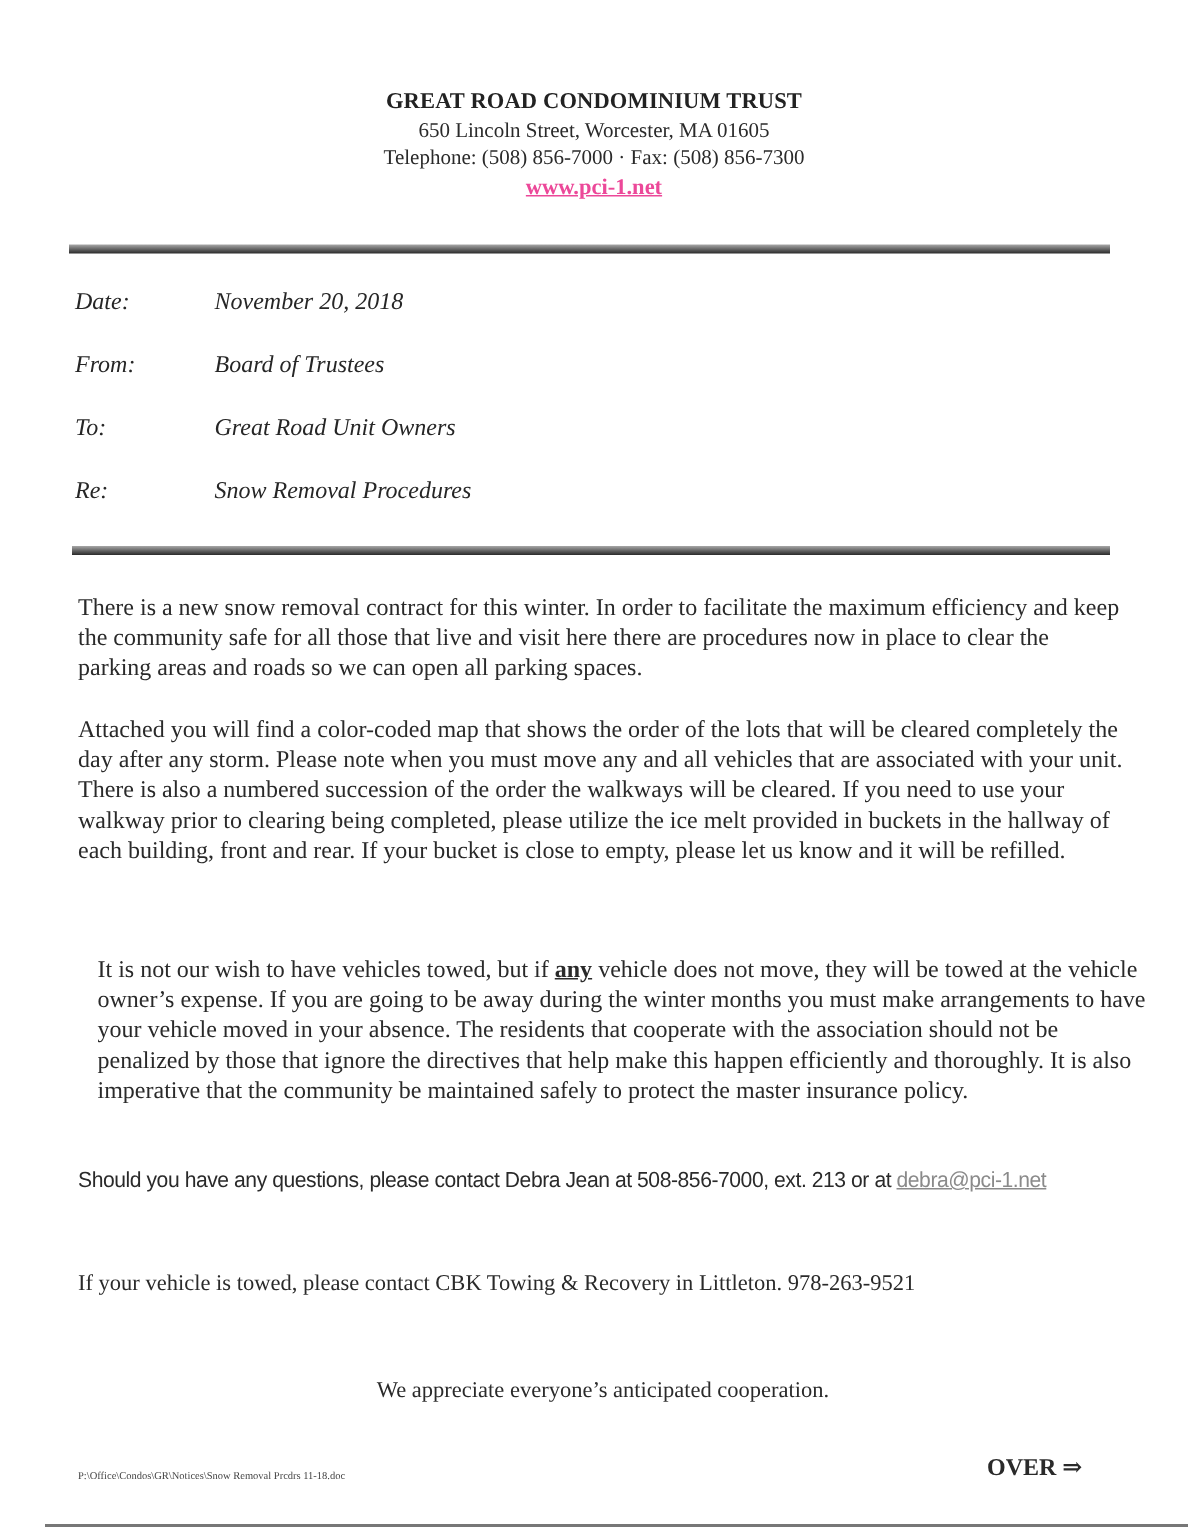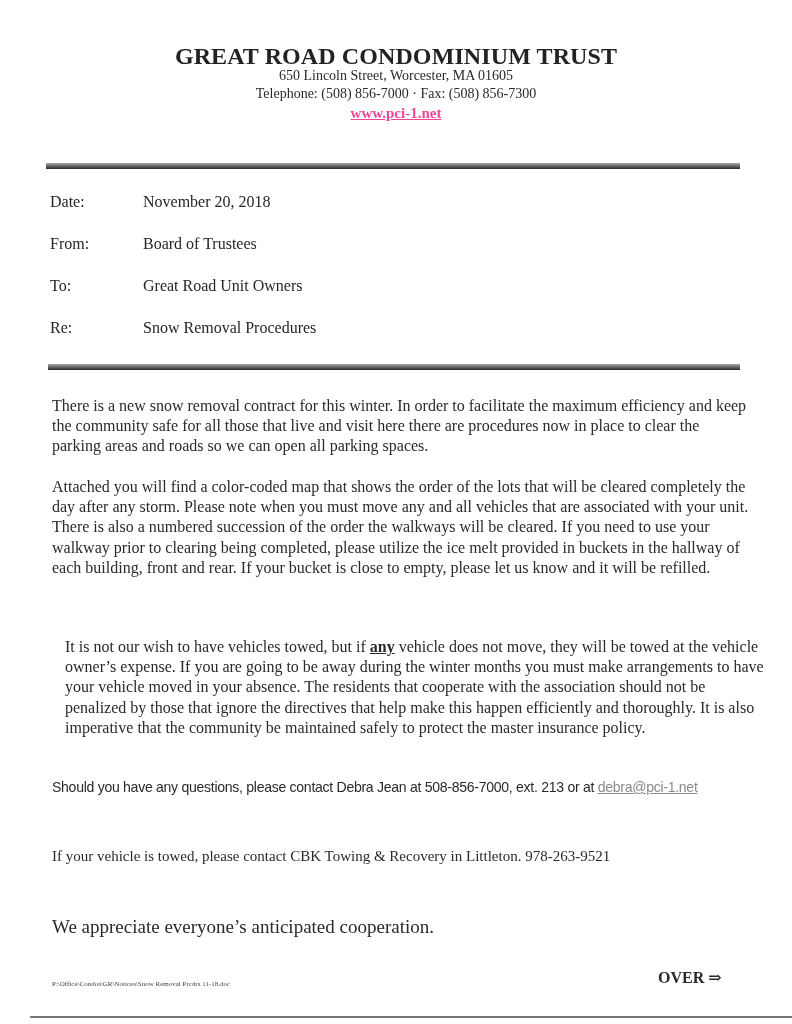--- a/index.html
+++ b/index.html
@@ -1,36 +1,36 @@
 <!DOCTYPE html>
 <html><head>
 <meta charset="utf-8">
 <style>
   html, body { margin: 0; padding: 0; background: #ffffff; }
   body { width: 792px; height: 1024px; position: relative; overflow: hidden; font-family: "Liberation Serif", "DejaVu Serif", serif; color: #262626; }
   .letterhead { position: absolute; top: 45px; left: 0; width: 792px; text-align: center; }
-  .lh-title { font-weight: bold; font-size: 24px; line-height: 22px; letter-spacing: 0.1px; color: #222; }
+  .lh-title { font-weight: bold; font-size: 15px; line-height: 22px; letter-spacing: 0.1px; color: #222; margin-top: 12px; }
   .lh-line { font-size: 14px; line-height: 18px; color: #2a2a2a; }
   .lh-web { font-size: 15px; line-height: 20px; font-weight: bold; color: #ec4899; text-decoration: underline; margin-top: 0; display: inline-block; }
   .rule { position: absolute; height: 6px; background: linear-gradient(#a8a8a8, #5a5a5a 60%, #2a2a2a); }
   .rule-top { top: 163px; left: 46px; width: 694px; }
   .rule-mid { top: 364px; left: 48px; width: 692px; }
   .rule-bottom { top: 1016px; left: 30px; width: 762px; height: 2px; background: #777; }
-  .memo { position: absolute; left: 50px; top: 191px; }
+  .memo { position: absolute; left: 50px; top: 191px; font-style: italic; }
   .memo-row { display: flex; height: 42px; font-size: 16px; line-height: 22px; }
   .memo-label { width: 93px; }
   .memo-value { }
   .para { position: absolute; left: 52px; width: 700px; font-size: 16px; line-height: 20.2px; color: #2a2a2a; margin: 0; }
   .p1 { top: 396px; }
   .p2 { top: 477px; }
   .p3 { top: 637px; margin-left: 13px; }
   .p4 { top: 777px; font-family: "Liberation Sans Narrow", "Liberation Sans", sans-serif; font-size: 14.5px; letter-spacing: -0.3px; transform: scaleX(0.97); transform-origin: left; }
   .email { color: #8a8a8a; text-decoration: underline; }
   .p5 { top: 843px; font-size: 15px; line-height: 26px; width: 700px; }
-  .p6 { top: 914px; font-size: 19px; line-height: 26px; }
+  .p6 { top: 914px; font-size: 15px; line-height: 26px; text-align: center; }
   .u { }
   .bu { text-decoration: underline; font-weight: bold; }
   .footer-path { position: absolute; left: 52px; top: 980px; font-size: 7px; color: #444; }
   .over { position: absolute; left: 658px; top: 968px; font-size: 16px; font-weight: bold; color: #2a2a2a; }
 </style>
 </head>
 <body>
 
 <div class="letterhead">
   <div class="lh-title">GREAT ROAD CONDOMINIUM TRUST</div>

